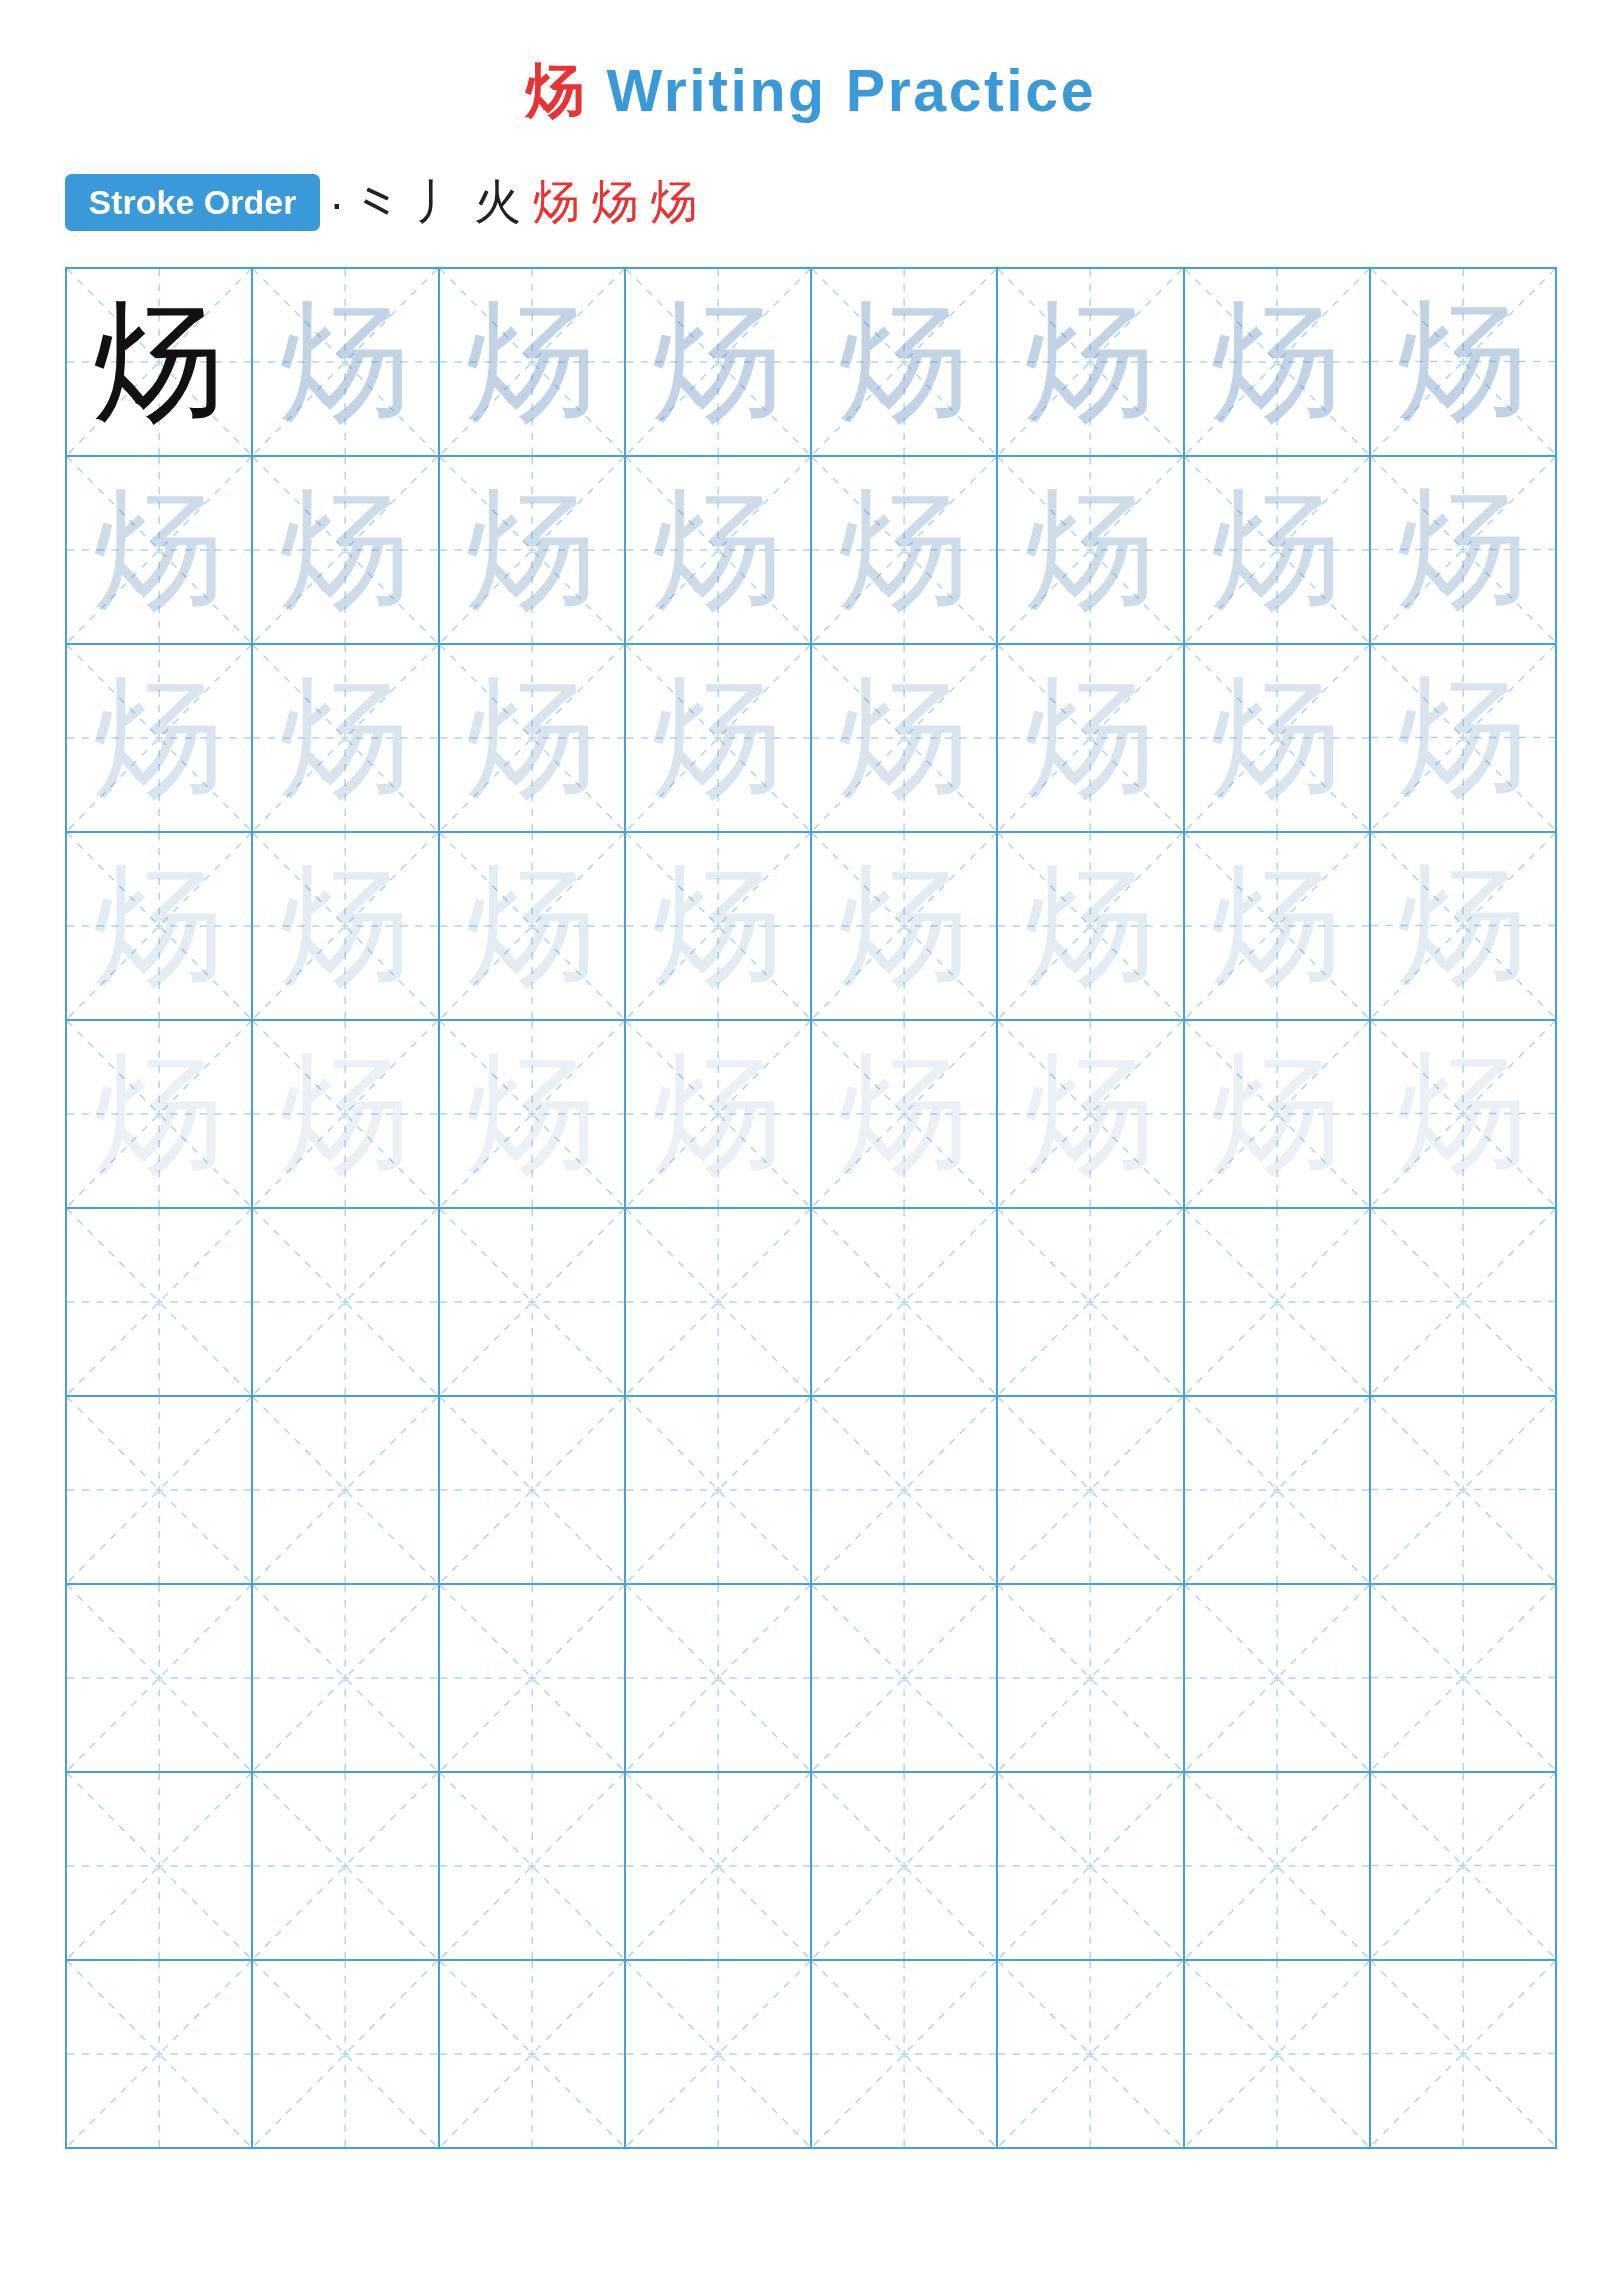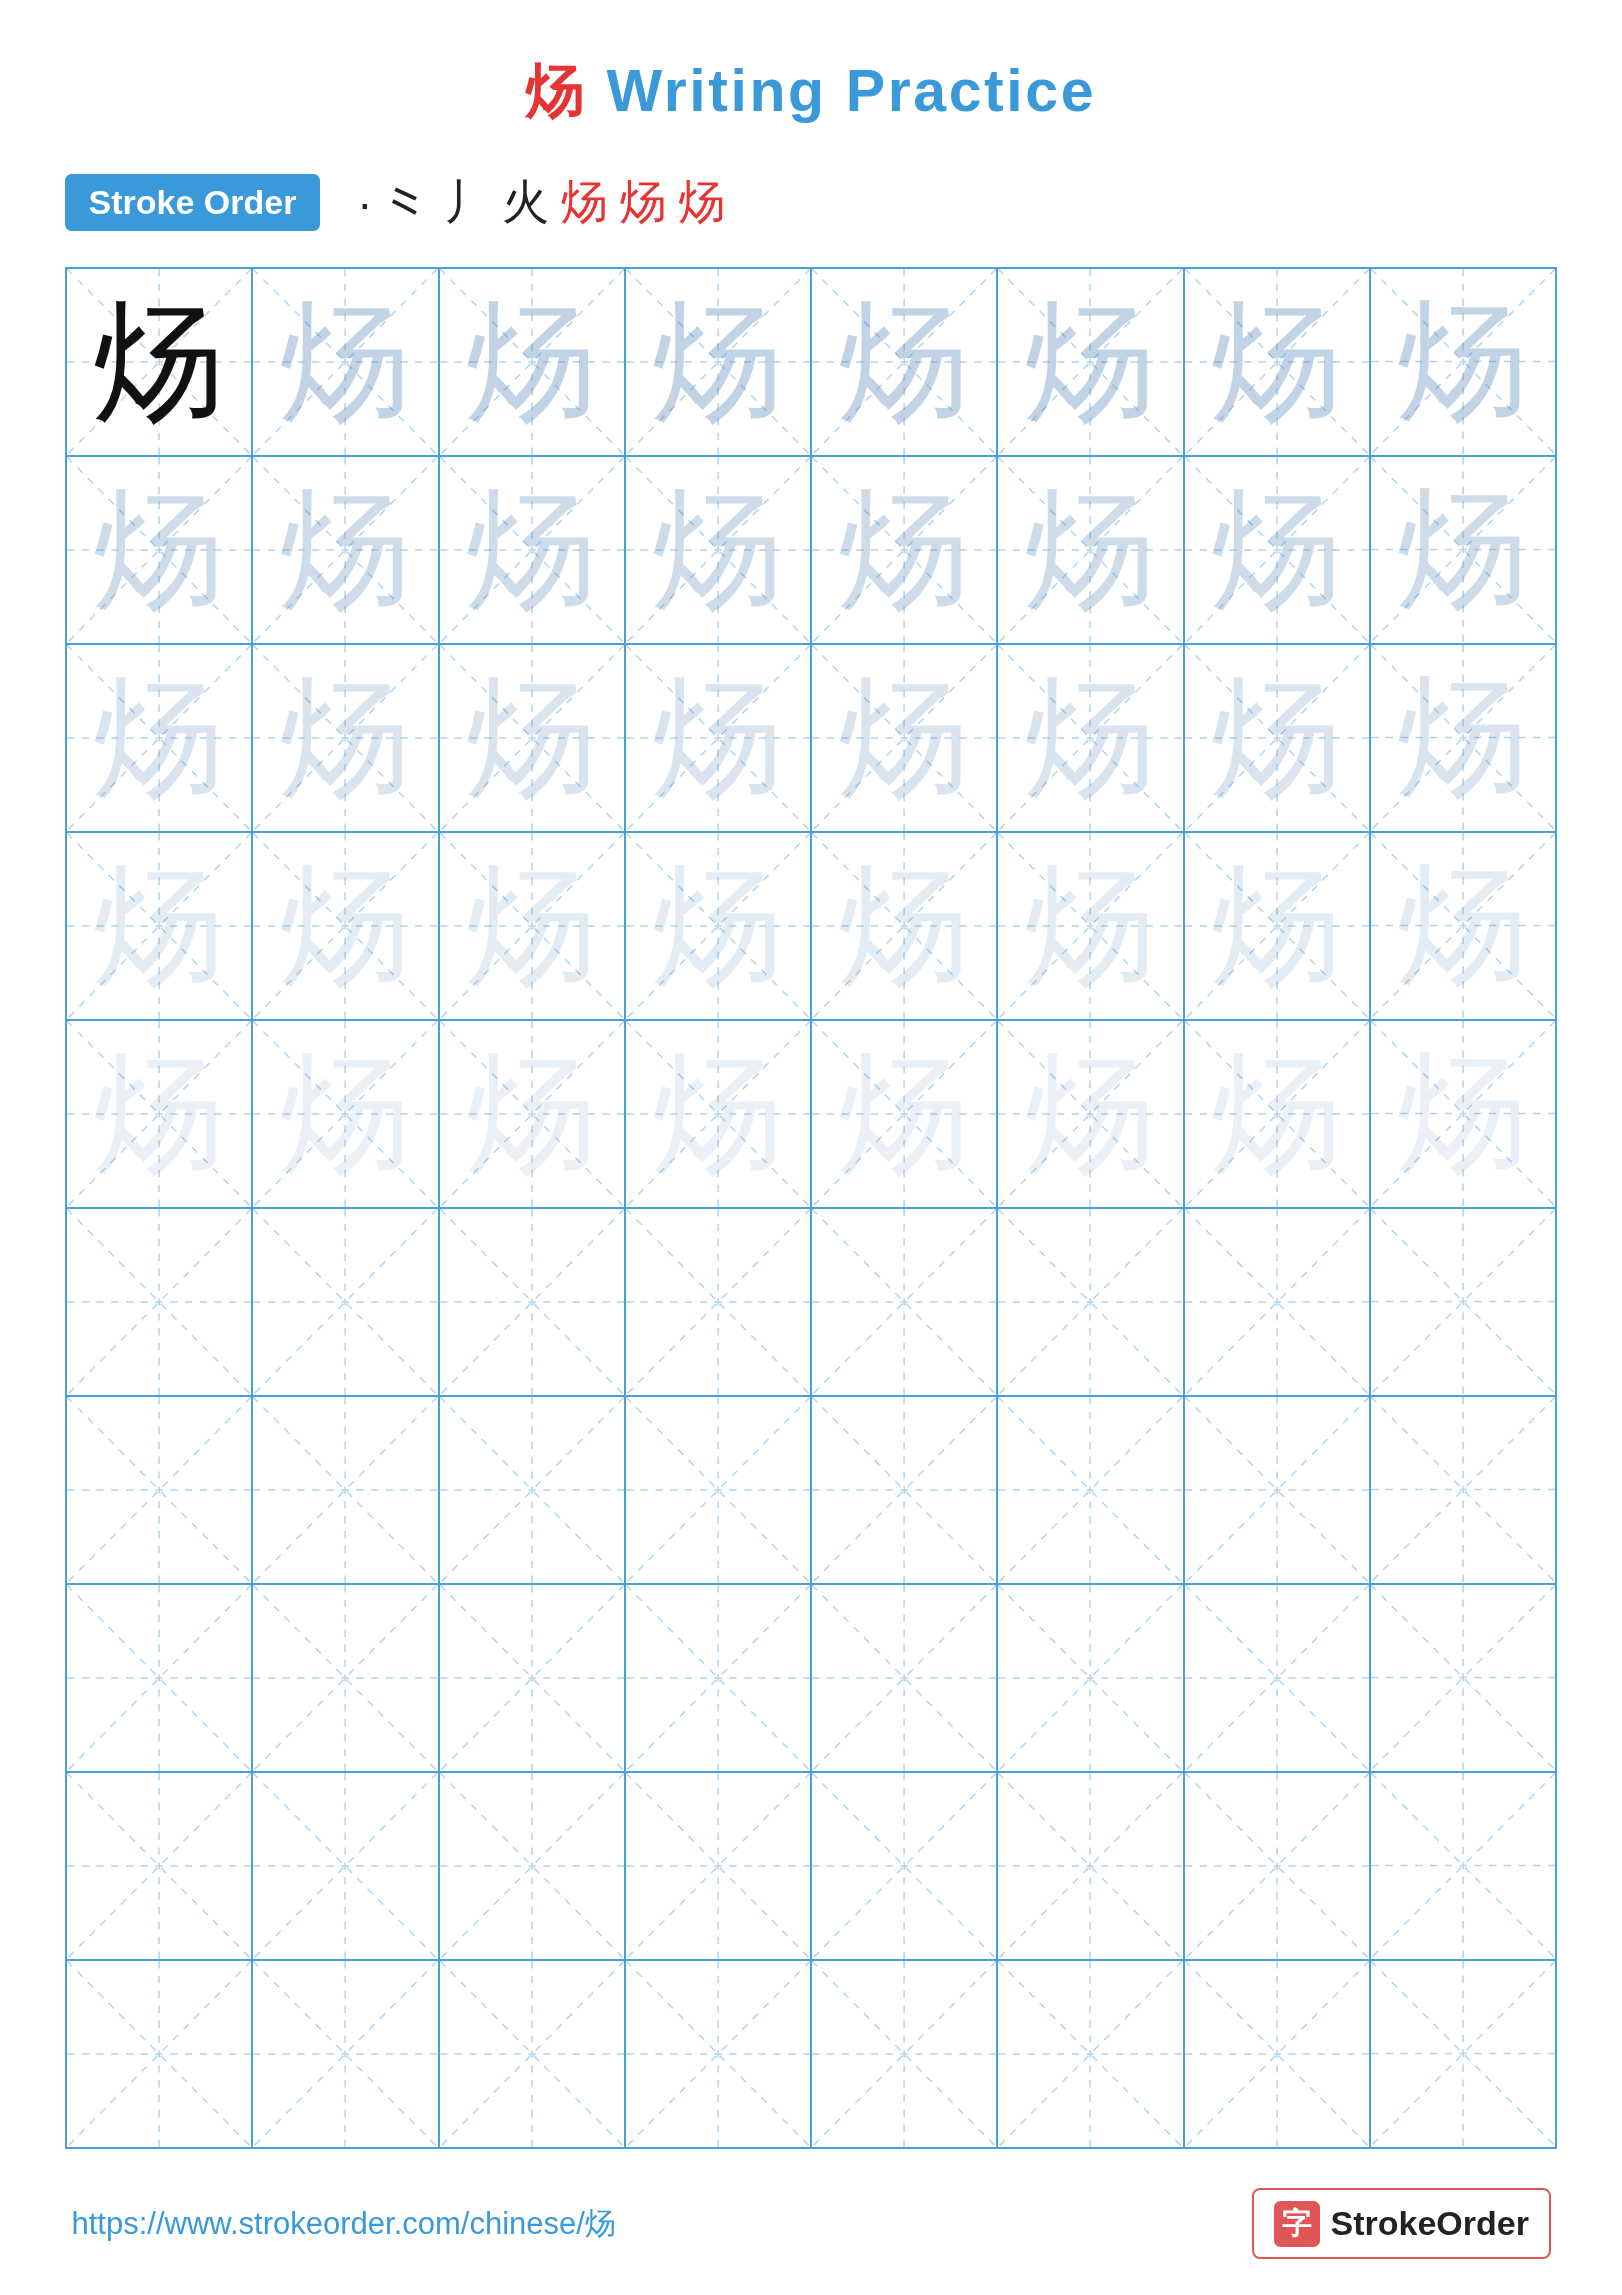--- a/index.html
+++ b/index.html
@@ -31,21 +31,21 @@
 
     .title-char {
       color: #e63333;
     }
 
     .stroke-order-row {
       display: flex;
       align-items: center;
       width: 100%;
       margin-bottom: 33px;
-      gap: 37px;
+      gap: 9px;
     }
 
     .stroke-order-badge {
       background: #3a9ad9;
       color: white;
       font-size: 34px;
       font-weight: bold;
       padding: 9.2px 23.6px;
       border-radius: 6.5px;
       white-space: nowrap;
@@ -1085,22 +1085,15 @@
               <line x1="0" y1="50" x2="100" y2="50" stroke="#b0d4ee" stroke-width="0.8" stroke-dasharray="4,4"></line>
               <line x1="0" y1="0" x2="100" y2="100" stroke="#b0d4ee" stroke-width="0.8" stroke-dasharray="4,4"></line>
               <line x1="100" y1="0" x2="0" y2="100" stroke="#b0d4ee" stroke-width="0.8" stroke-dasharray="4,4"></line>
             </svg>
           </div>
         </div>
     </div>
 
   </div>
 
-  <div class="footer">
-    <a class="footer-url">https://www.strokeorder.com/chinese/炀</a>
-    <div class="footer-logo">
-      <div class="footer-logo-icon">字</div>
-      <span class="footer-logo-text">StrokeOrder</span>
-    </div>
-  </div>
 
 </div>
 
 
 </body></html>

